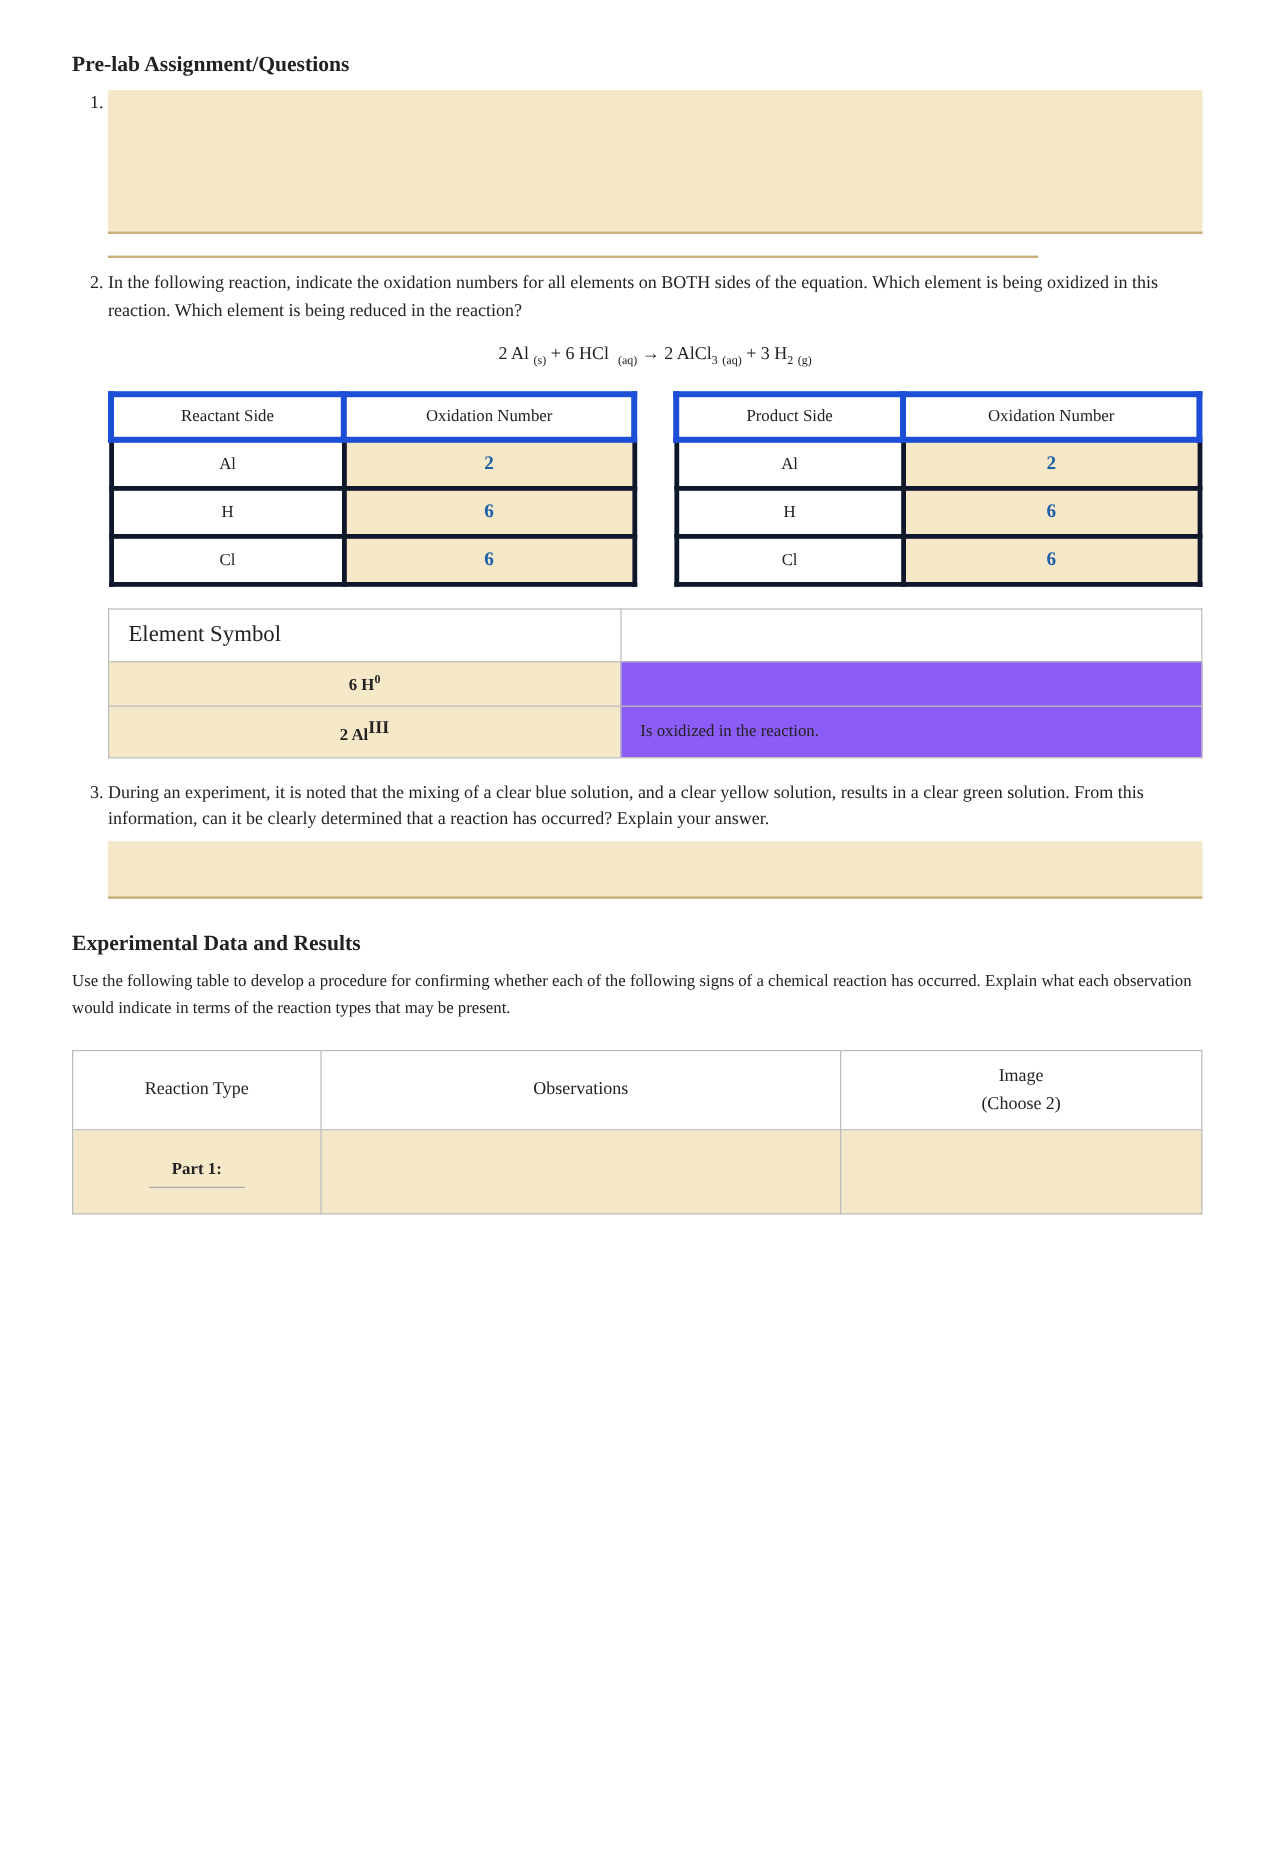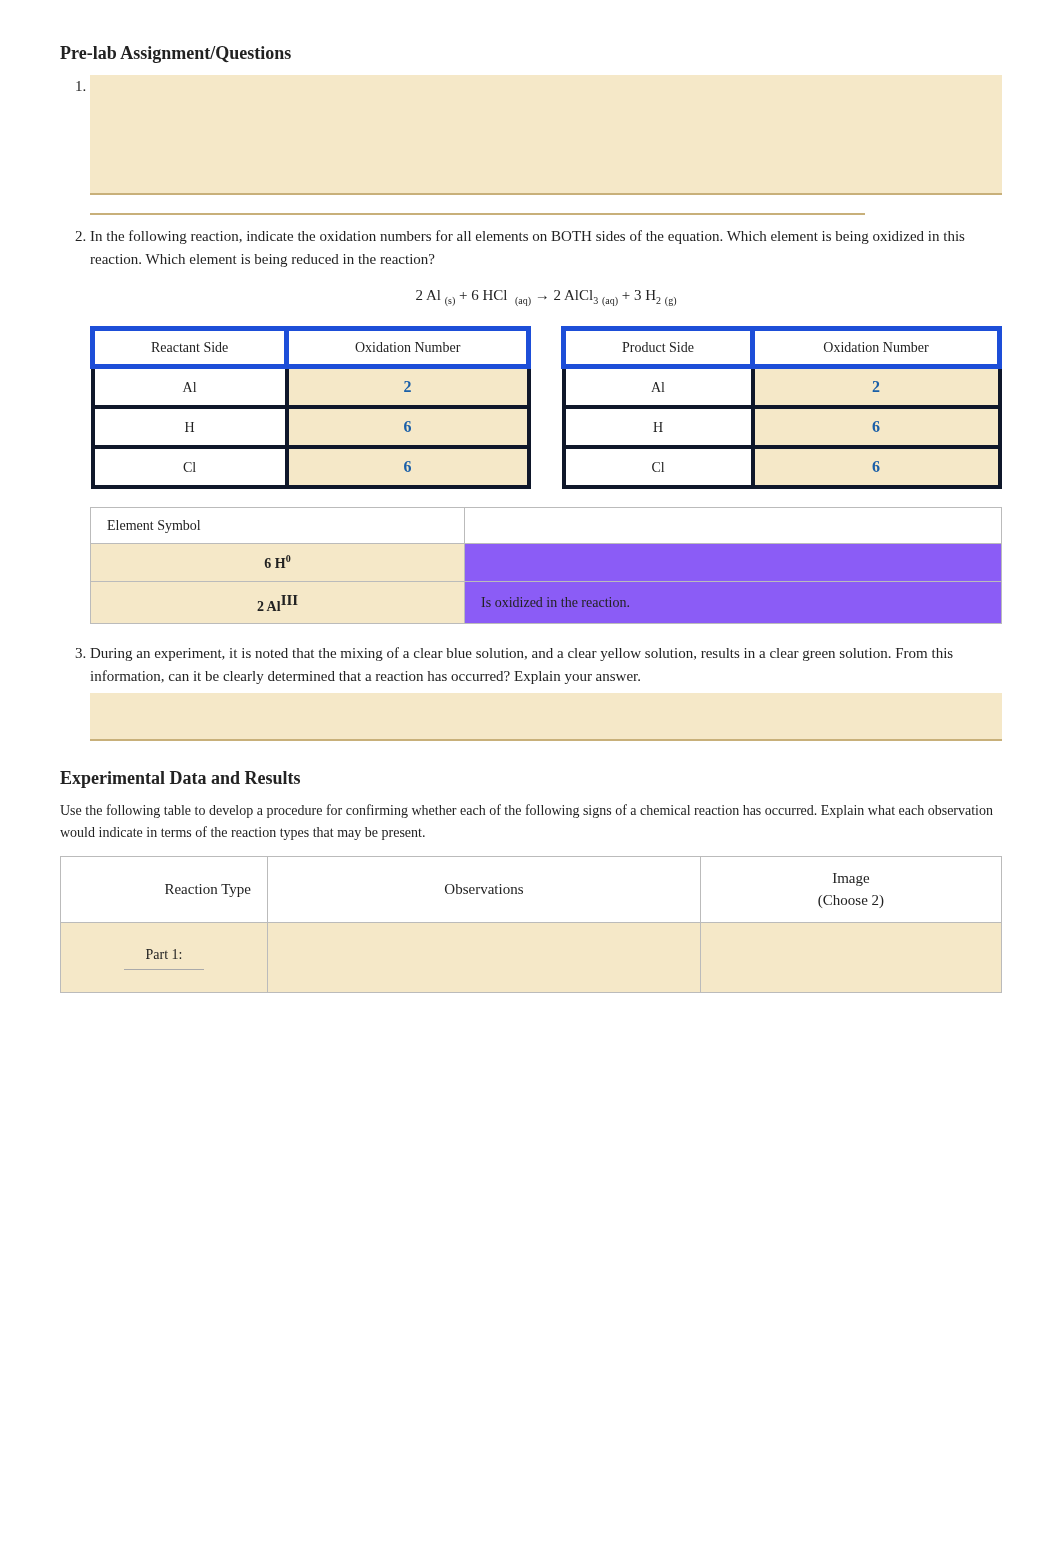--- a/index.html
+++ b/index.html
@@ -95,21 +95,21 @@
     .elem-table {
       border-collapse: collapse;
       width: 100%;
       margin: 10px 0 18px 0;
     }
 
     .elem-table th {
       border: 1px solid #bbb;
       padding: 7px 16px;
       font-weight: normal;
-      font-size: 14px;
+      font-size: 19px;
       background: #fff;
       text-align: left;
     }
 
     .elem-table td {
       border: 1px solid #bbb;
       padding: 7px 16px;
       font-size: 14px;
     }
 
@@ -137,48 +137,49 @@
     }
 
     .part-label {
       font-size: 14px;
       margin-bottom: 6px;
       font-family: Georgia, serif;
     }
 
     .desc-text {
       font-size: 14px;
-      margin-bottom: 12px;
+      margin-bottom: 24px;
       line-height: 1.55;
     }
 
     
     .obs-table {
       border-collapse: collapse;
       width: 100%;
       margin-top: 8px;
     }
 
     .obs-table th {
       border: 1px solid #bbb;
       padding: 10px 16px;
       font-weight: normal;
       font-size: 15px;
       text-align: center;
       background: #fff;
     }
 
     .obs-table th.left-align {
-      text-align: right;
+      text-align: center;
     }
 
     .obs-table td {
       border: 1px solid #bbb;
       padding: 0;
       font-size: 14px;
+      font-weight: bold;
     }
 
     .obs-table td.type-cell {
       background: #f5e8c8;
       text-align: center;
       padding: 12px 10px;
       vertical-align: middle;
     }
 
     .obs-table td.obs-cell {

